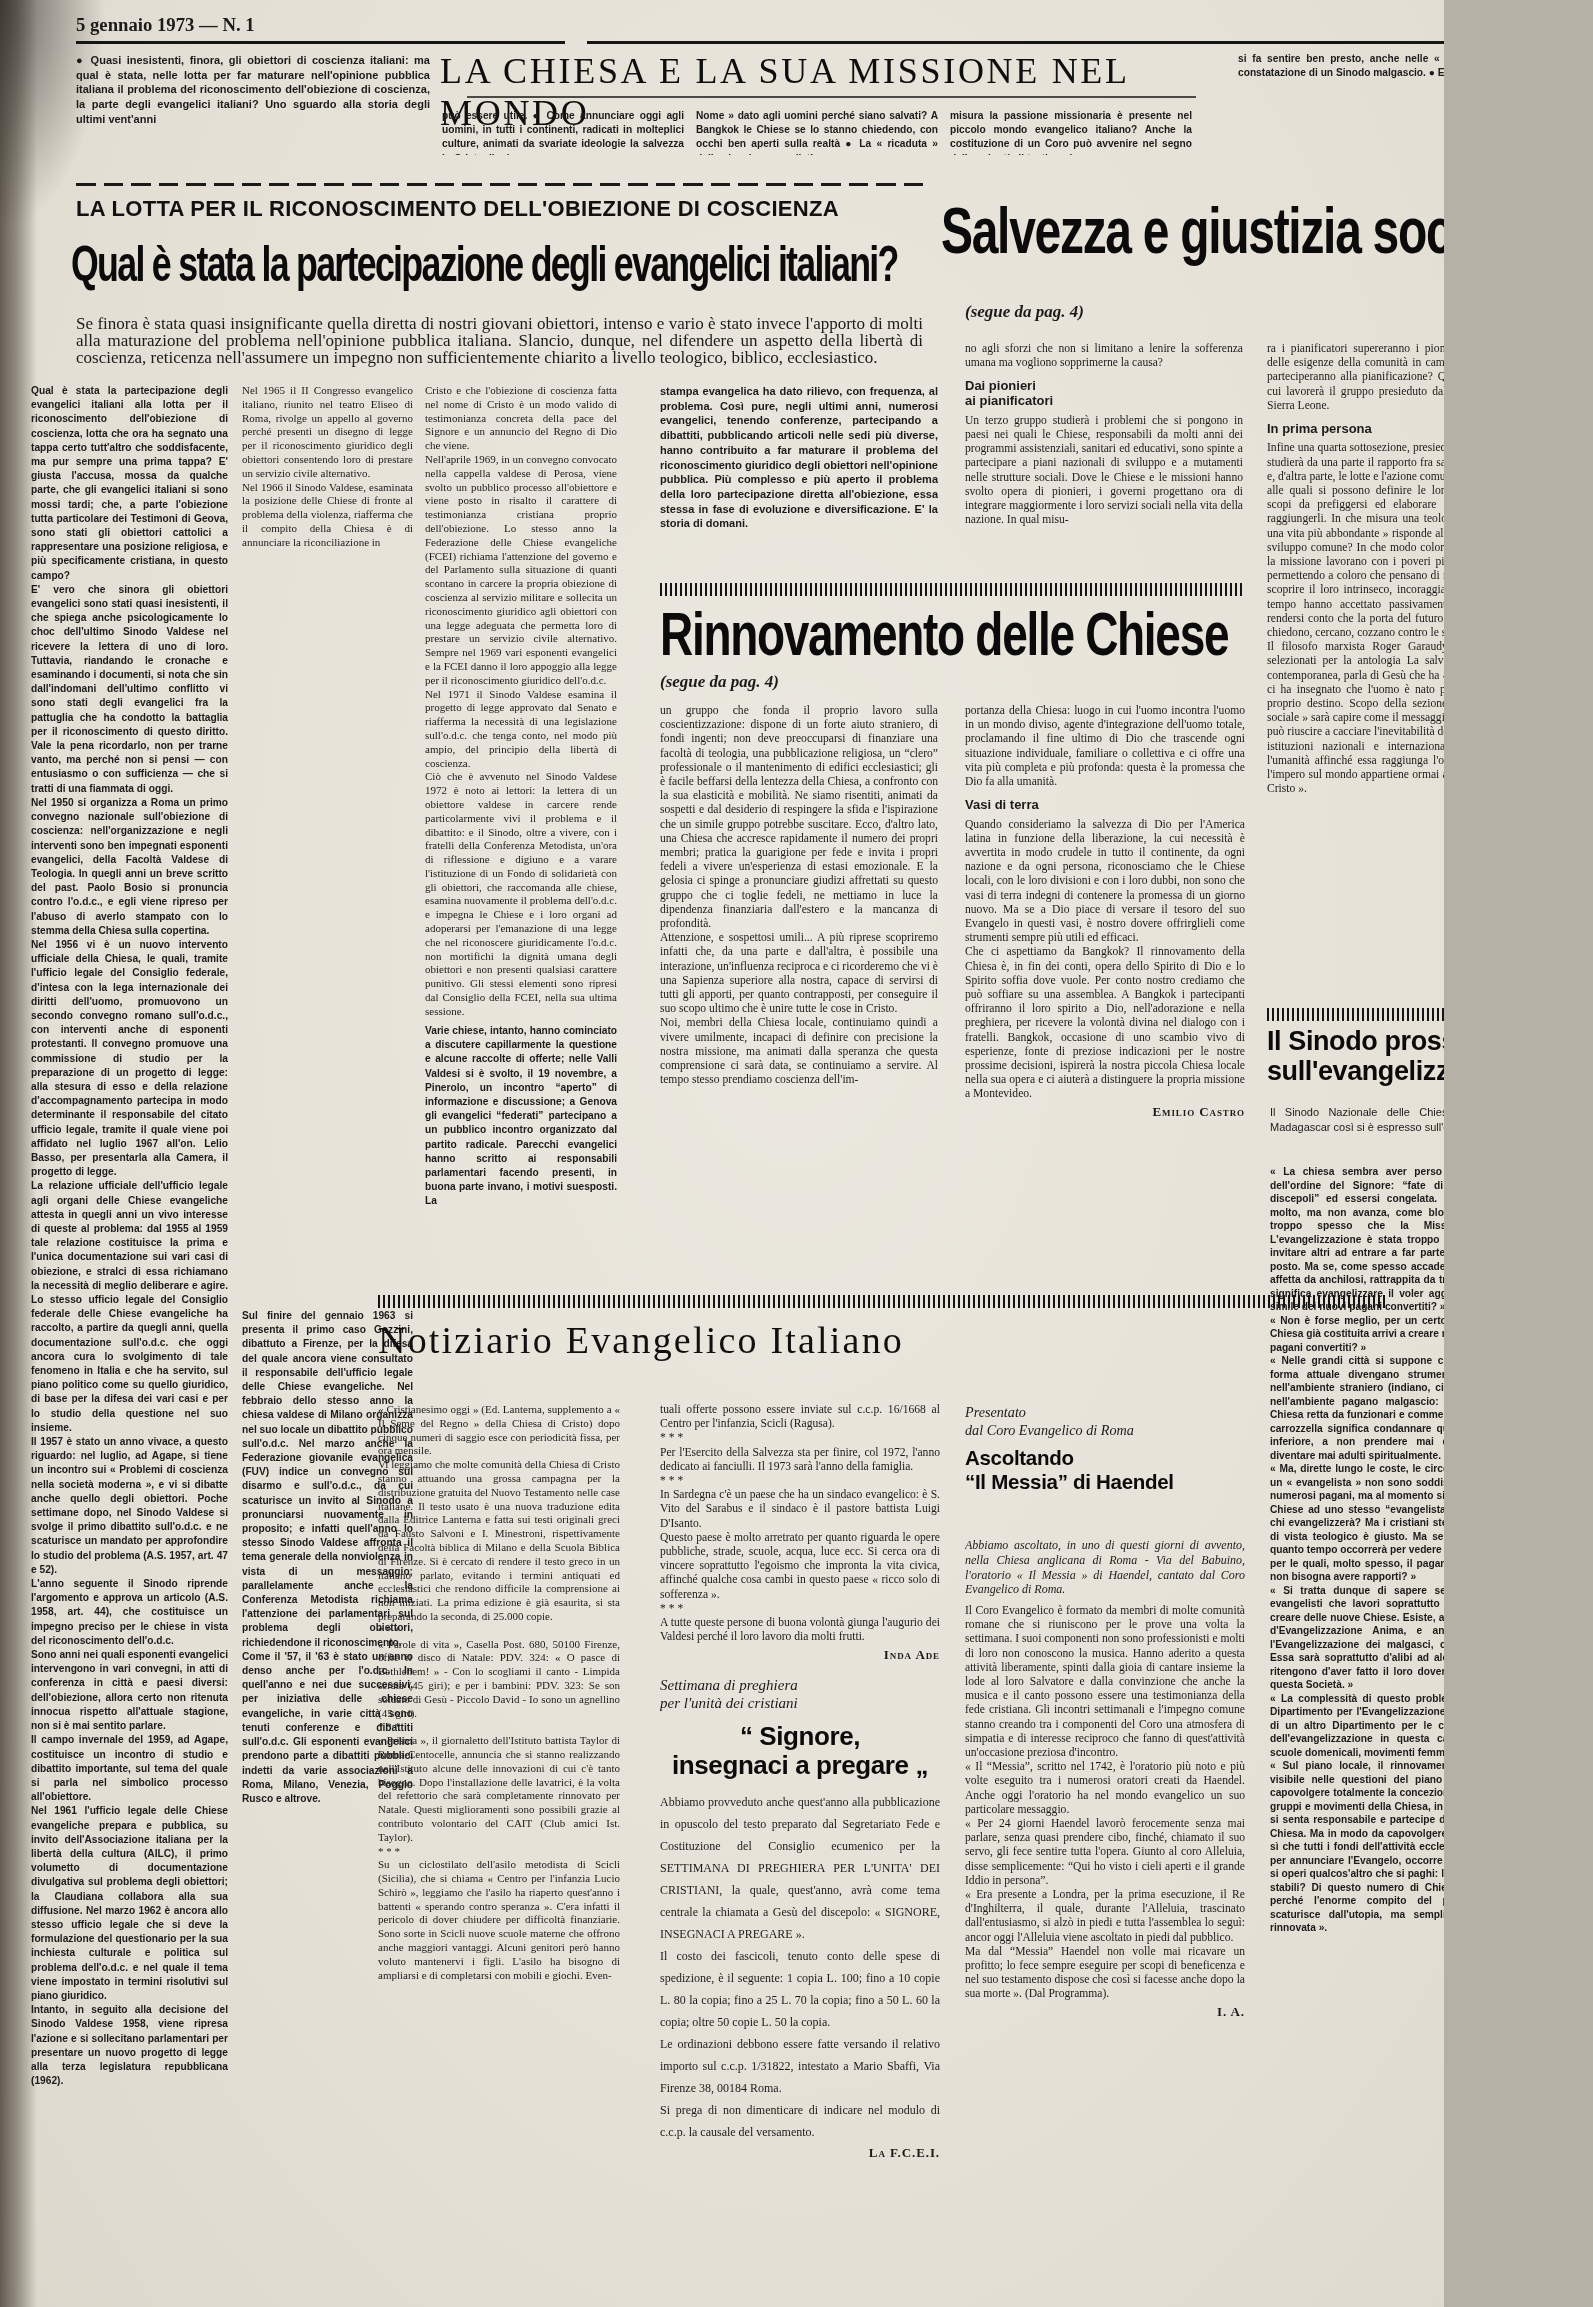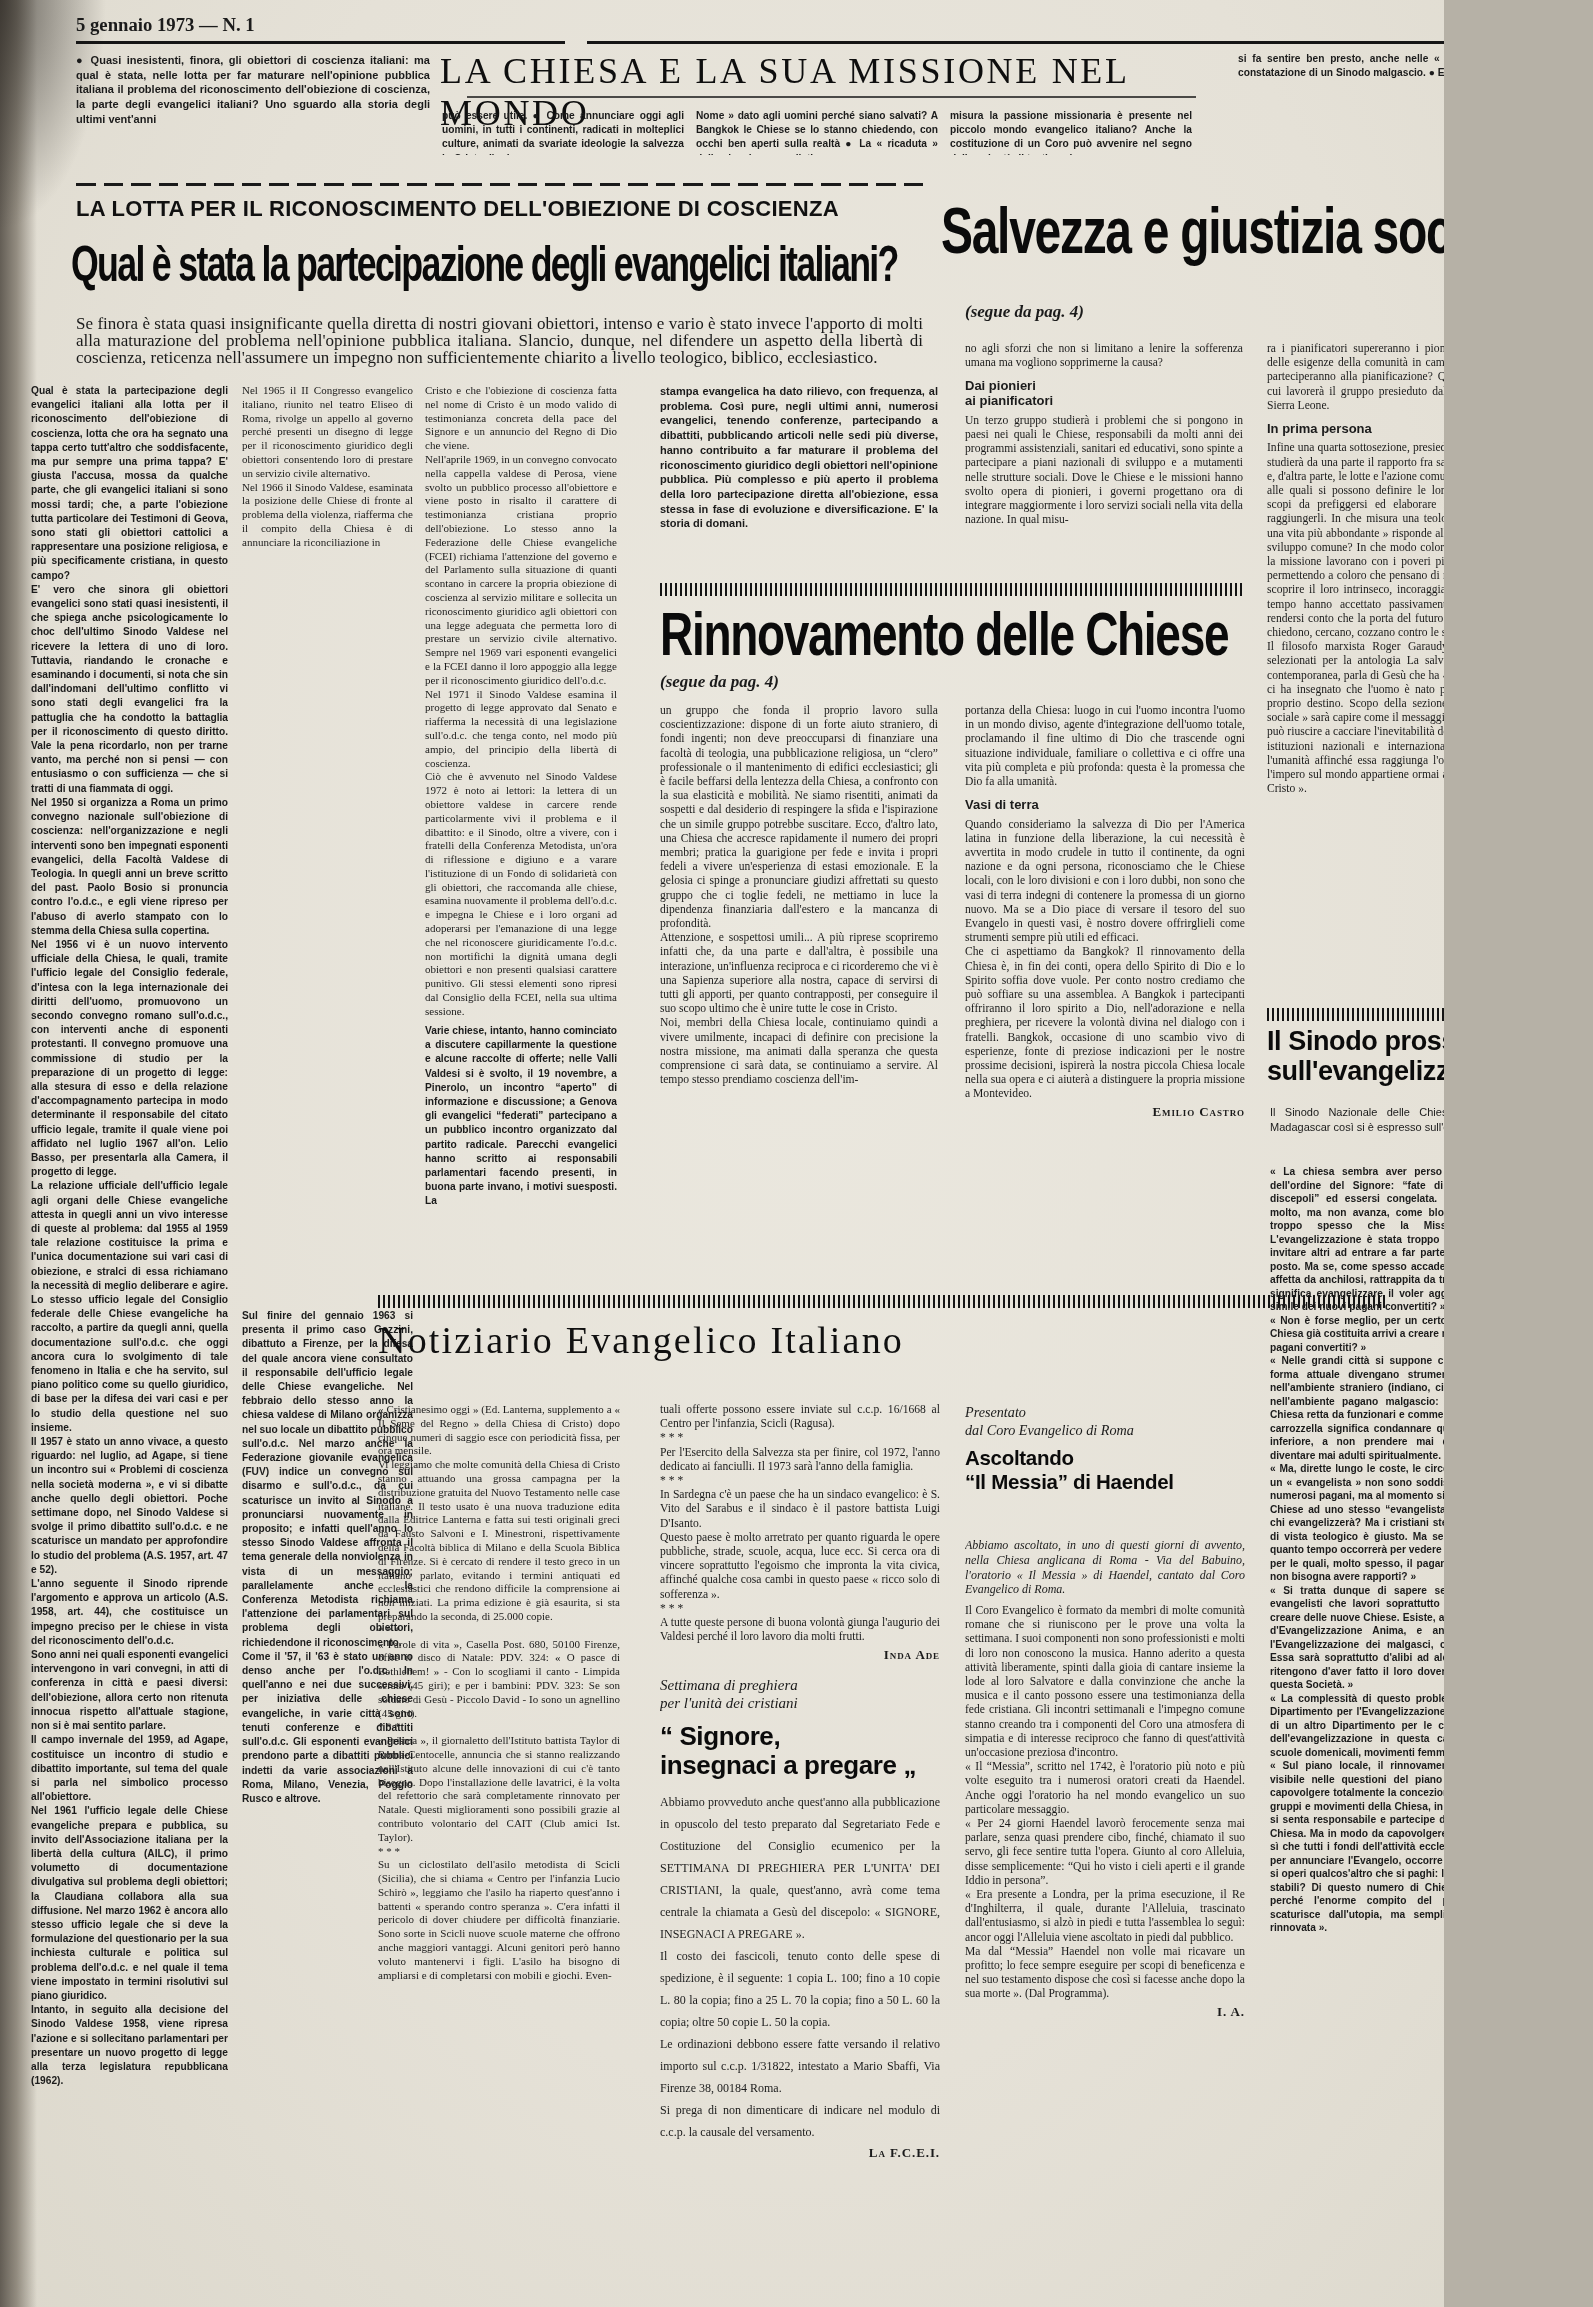--- a/index.html
+++ b/index.html
@@ -31,21 +31,21 @@
   .h-rinn{font-family:"Liberation Sans",sans-serif;font-weight:bold;font-size:46px;letter-spacing:-1.3px;color:#0b0b0b;}
   .h-notiz{font-family:"Liberation Serif",serif;font-size:38px;letter-spacing:2.2px;color:#101010;}
   .h-sinodo{font-family:"Liberation Sans",sans-serif;font-weight:bold;font-size:27px;line-height:30px;letter-spacing:-0.4px;color:#0b0b0b;}
   .segue{font-family:"Liberation Serif",serif;font-style:italic;font-weight:bold;font-size:17px;}
   .subhead{font-family:"Liberation Sans",sans-serif;font-weight:bold;font-size:13px;line-height:15px;margin:8px 0 5.3px;white-space:pre-line;}
   .byline{text-align:right;font-variant:small-caps;font-weight:bold;font-family:"Liberation Serif",serif;
           font-size:13px;letter-spacing:0.9px;margin-top:2.7px;}
   .it-kicker{font-family:"Liberation Serif",serif;font-style:italic;font-size:14.2px;line-height:18px;white-space:pre-line;}
   .it-sub{font-family:"Liberation Serif",serif;font-style:italic;font-size:15px;line-height:18.7px;white-space:pre-line;margin:12.5px 0 9px;}
   .it-lead{font-family:"Liberation Serif",serif;font-style:italic;font-size:12px;line-height:14.7px;text-align:justify;white-space:pre-line;margin-top:44px;}
-  .h-signore{font-family:"Liberation Sans",sans-serif;font-weight:bold;font-size:26px;line-height:29px;letter-spacing:-0.4px;white-space:pre-line;margin:3.6px 0 10.7px;color:#0b0b0b;}
+  .h-signore{font-family:"Liberation Sans",sans-serif;font-weight:bold;font-size:26px;line-height:29px;letter-spacing:-0.4px;white-space:pre-line;margin:3.6px 0 10.7px;color:#0b0b0b;text-align:center;}
   .h-ascolt{font-family:"Liberation Sans",sans-serif;font-weight:bold;font-size:20.5px;line-height:24px;letter-spacing:-0.3px;white-space:pre-line;margin:7.1px 0 9px;color:#0b0b0b;}
   .sans-intro{font-family:"Liberation Sans",sans-serif;font-size:11px;line-height:14.7px;}
   .smallbold{font-family:"Liberation Sans",sans-serif;font-weight:bold;font-size:10.2px;line-height:13.5px;}
 </style>
 </head>
 <body>
 
 <div class="page">
   <div class="scan-edge"></div>
   <div class="scan-corner"></div>

